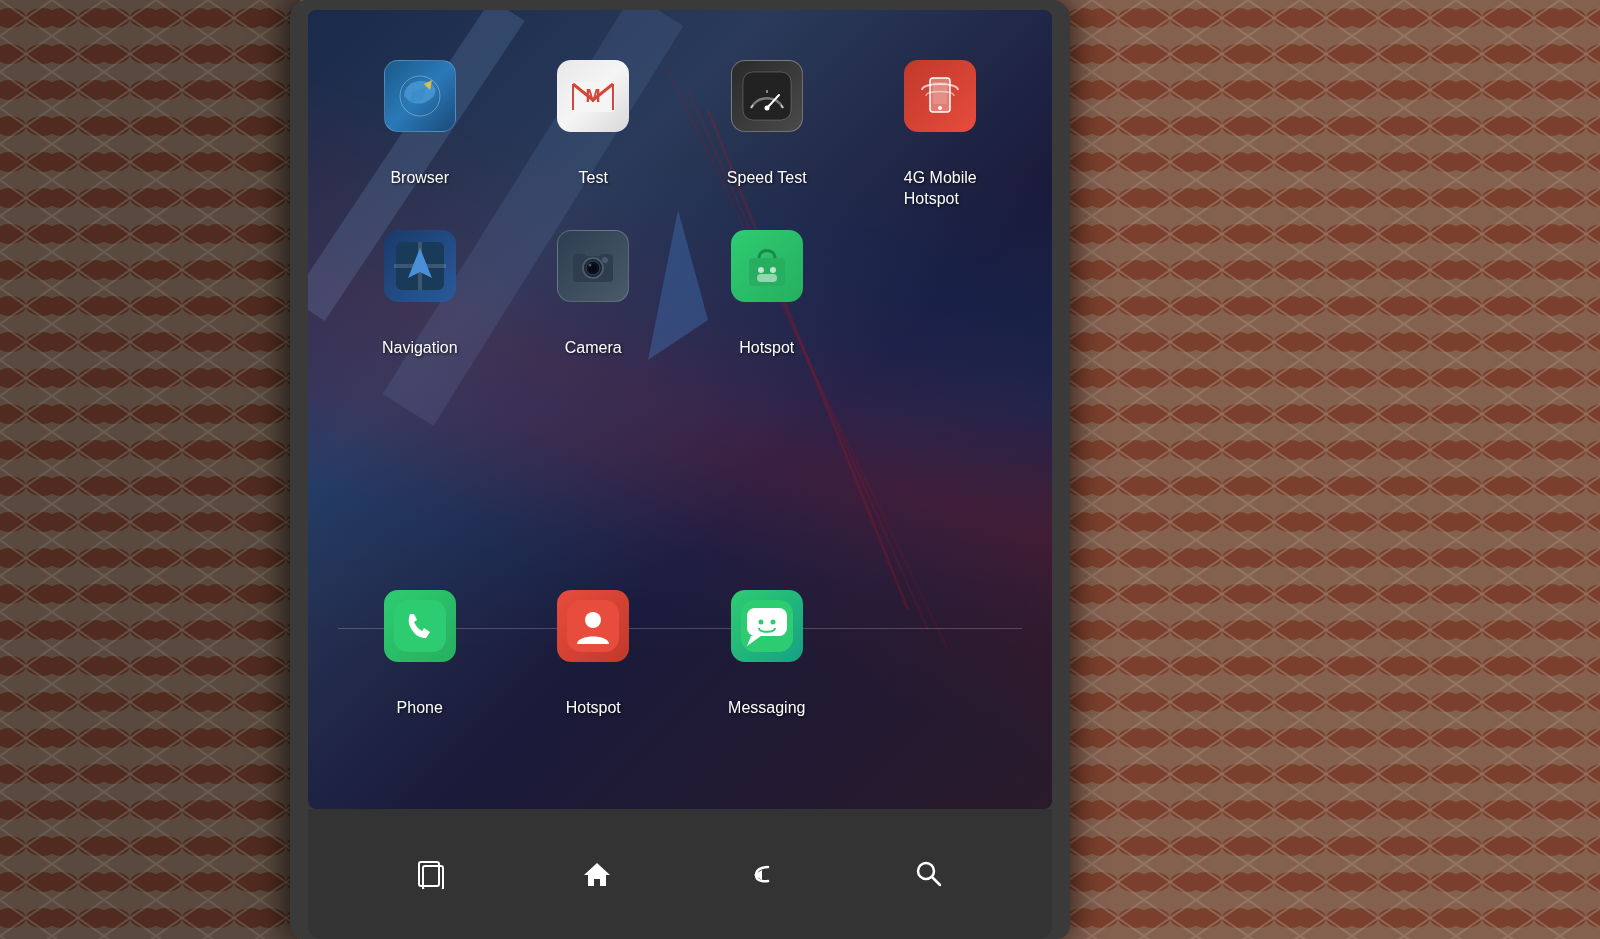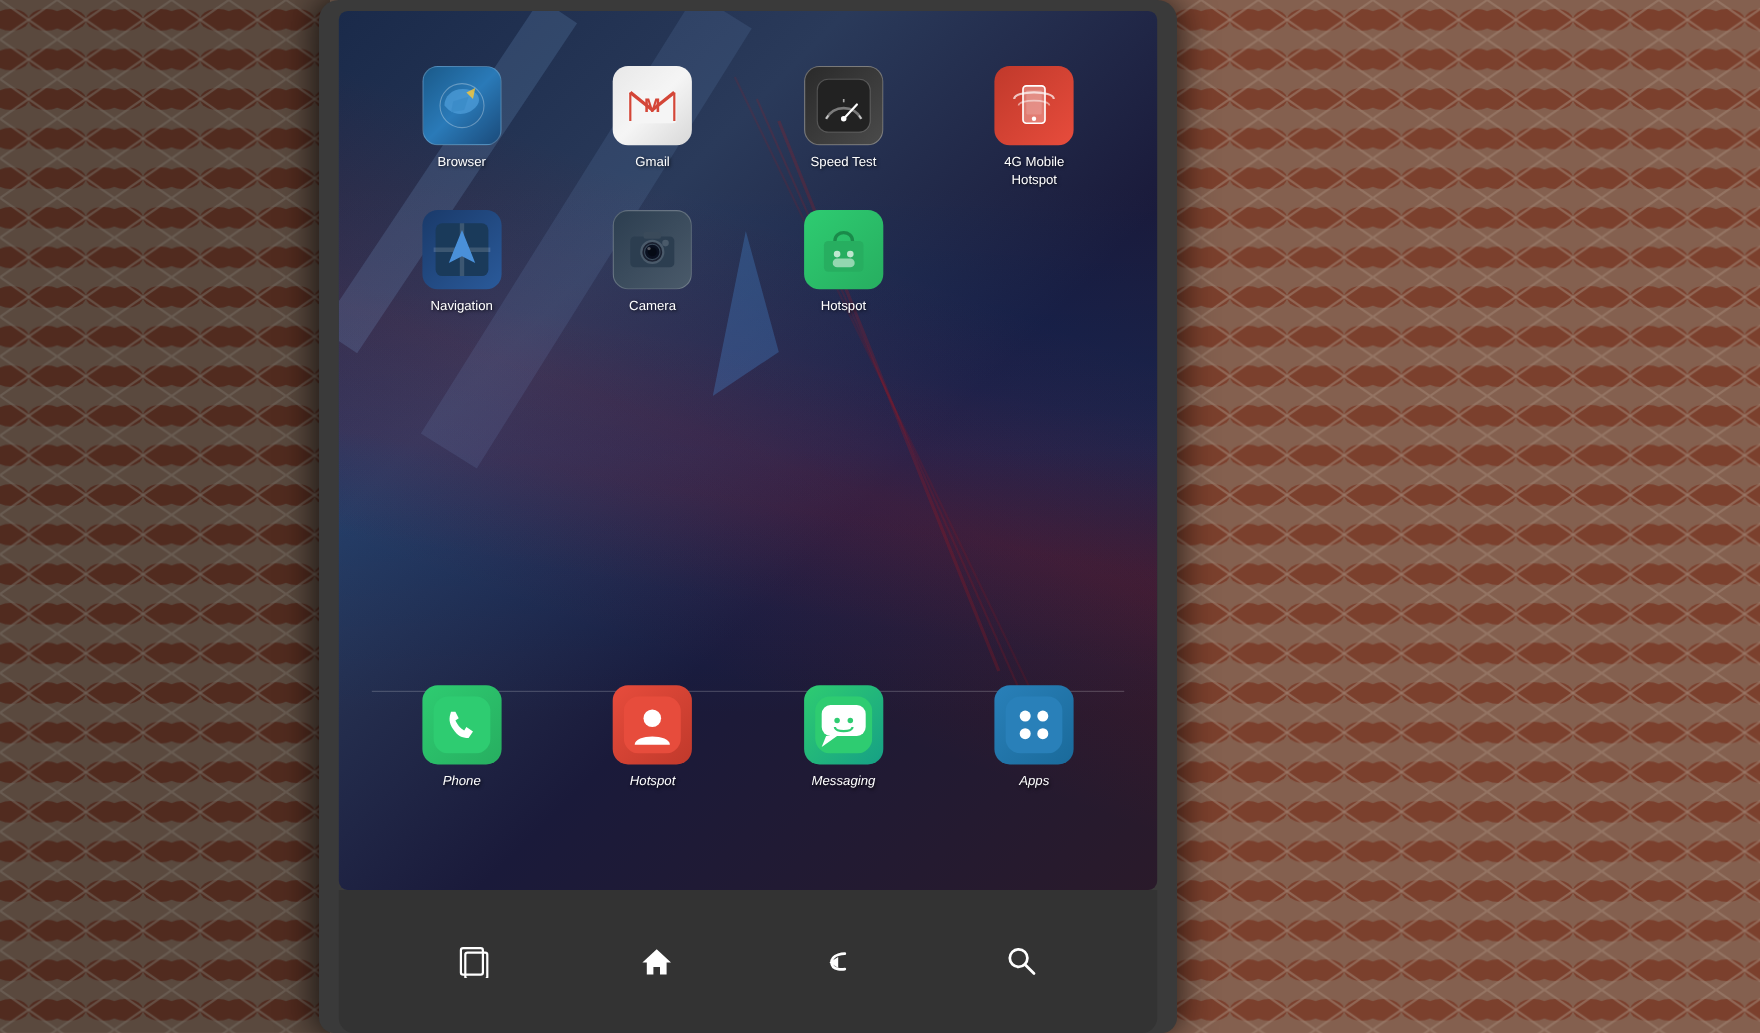--- a/index.html
+++ b/index.html
@@ -87,25 +87,26 @@
       display: flex;
       align-items: center;
       justify-content: center;
       font-size: 28px;
       position: relative;
       overflow: hidden;
     }
 
     .app-label {
       color: #ffffff;
-      font-size: 12px;
-      text-align: center;
+      font-size: 16px;
+      text-align: left;
       font-family: Arial, sans-serif;
       text-shadow: 1px 1px 3px rgba(0,0,0,0.8);
       line-height: 1.3;
+      margin-top: 28px;
     }
 
     
     .icon-browser {
       background: linear-gradient(135deg, #1a5a8a 0%, #2a7ab8 50%, #1a4a7a 100%);
       border: 1px solid rgba(255,255,255,0.2);
     }
 
     .icon-gmail {
       background: linear-gradient(135deg, #e8e8e8 0%, #f5f5f5 50%, #d8d8d8 100%);
@@ -151,21 +152,20 @@
     
     .dock {
       position: absolute;
       bottom: 80px;
       left: 0;
       right: 0;
       display: grid;
       grid-template-columns: repeat(4, 1fr);
       gap: 10px;
       padding: 10px 30px;
-      font-style: italic;
     }
 
     .icon-phone {
       background: linear-gradient(135deg, #2ecc71 0%, #27ae60 100%);
       border-radius: 14px;
     }
 
     .icon-contacts {
       background: linear-gradient(135deg, #e74c3c 0%, #c0392b 100%);
       border-radius: 14px;
@@ -275,21 +275,21 @@
           <svg width="52" height="52" viewBox="0 0 52 52" xmlns="http://www.w3.org/2000/svg">
 
             <rect x="4" y="12" width="44" height="30" rx="3" fill="#f5f5f5"></rect>
 
             <path d="M6 14 L26 30 L46 14" stroke="#d44638" stroke-width="3" fill="none"></path>
             <path d="M6 14 L6 40" stroke="#d44638" stroke-width="2" fill="none"></path>
             <path d="M46 14 L46 40" stroke="#d44638" stroke-width="2" fill="none"></path>
             <text x="26" y="32" text-anchor="middle" font-size="18" font-weight="bold" fill="#d44638" font-family="Arial">M</text>
           </svg>
         </div>
-        <span class="app-label">Gmail</span>
+        <span class="app-label">Test</span>
       </div>
 
 
       <div class="app-item">
         <div class="app-icon icon-speedtest">
           <svg width="52" height="52" viewBox="0 0 52 52" xmlns="http://www.w3.org/2000/svg">
 
             <rect x="2" y="2" width="48" height="48" rx="10" fill="#222" stroke="rgba(255,255,255,0.2)" stroke-width="1"></rect>
 
             <path d="M10 38 A18 18 0 0 1 42 38" fill="none" stroke="rgba(255,255,255,0.4)" stroke-width="2.5"></path>
@@ -407,33 +407,20 @@
             <polygon points="10,36 6,46 20,36" fill="white"></polygon>
 
             <circle cx="20" cy="22" r="2.5" fill="#2ecc71"></circle>
             <circle cx="32" cy="22" r="2.5" fill="#2ecc71"></circle>
             <path d="M18 28 C18 33, 34 33, 34 28" fill="none" stroke="#2ecc71" stroke-width="2"></path>
           </svg>
         </div>
         <span class="app-label">Messaging</span>
       </div>
 
-      <div class="app-item">
-        <div class="app-icon icon-apps">
-          <svg width="52" height="52" viewBox="0 0 52 52" xmlns="http://www.w3.org/2000/svg">
-            <rect width="52" height="52" rx="14" fill="#2980b9"></rect>
-
-            <circle cx="18" cy="18" r="5" fill="white"></circle>
-            <circle cx="34" cy="18" r="5" fill="white"></circle>
-            <circle cx="18" cy="34" r="5" fill="white"></circle>
-            <circle cx="34" cy="34" r="5" fill="white"></circle>
-          </svg>
-        </div>
-        <span class="app-label">Apps</span>
-      </div>
     </div>
 
   </div>
 
   <div class="nav-bar">
 
     <div class="nav-button">
       <svg width="30" height="30" viewBox="0 0 30 30" xmlns="http://www.w3.org/2000/svg">
         <rect x="3" y="3" width="20" height="24" rx="2" fill="none" stroke="white" stroke-width="2"></rect>
         <rect x="7" y="7" width="20" height="24" rx="2" fill="none" stroke="white" stroke-width="2"></rect>

